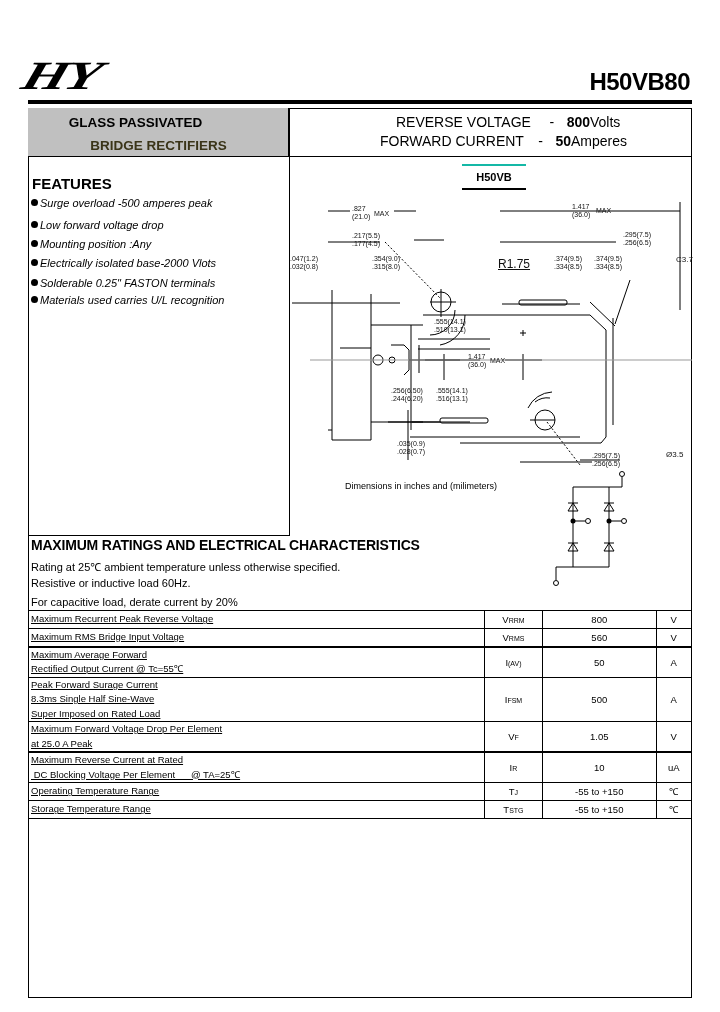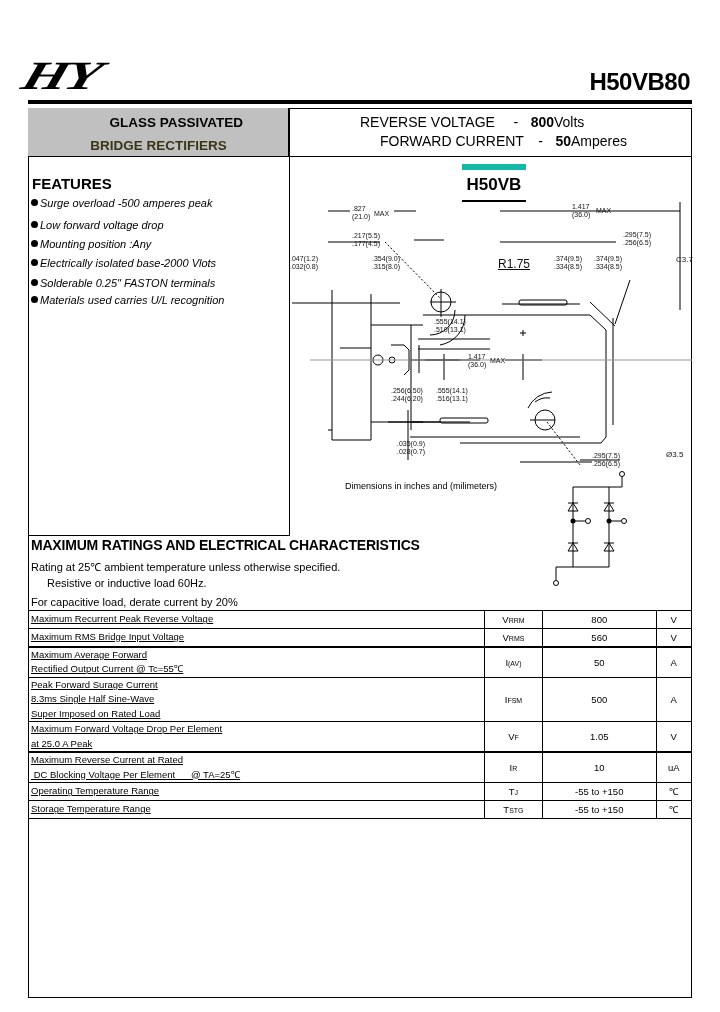--- a/index.html
+++ b/index.html
@@ -9,34 +9,34 @@
   .logo { left:30px; top:56px; font-family:"Liberation Serif", serif; font-style:italic;
           font-weight:bold; font-size:40px; letter-spacing:-2px; transform:skewX(-18deg) scaleX(1.45);
           transform-origin:left top; line-height:40px; }
   .partno { right:30px; top:68px; font-size:24px; font-weight:bold; letter-spacing:-0.5px; }
   .rule { left:28px; top:100px; width:664px; height:4px; background:#000; }
 
   .frame { left:28px; top:108px; width:664px; height:890px; border:1px solid #000; box-sizing:border-box; }
   .topbox-left { left:28px; top:108px; width:261px; height:49px; background:#c0c0c0;
                  border-right:1px solid #000; border-bottom:1px solid #000; box-sizing:border-box; }
   .topbox-right-line { left:289px; top:156px; width:403px; height:1px; background:#000; }
-  .title1 { left:28px; top:115px; width:215px; text-align:right; font-size:13.5px; font-weight:bold; }
+  .title1 { left:28px; top:115px; width:215px; text-align:center; font-size:13.5px; font-weight:bold; }
   .title2 { left:28px; top:138px; width:261px; text-align:center; font-size:13.5px; font-weight:bold; color:#3a3418; }
   .spec { font-size:14px; }
   .spec b { font-weight:bold; }
 
   .vdivider { left:289px; top:108px; width:1px; height:428px; background:#000; }
   .hdivider { left:28px; top:535px; width:261px; height:1px; background:#000; }
 
   .features-h { left:32px; top:175px; font-size:15px; font-weight:bold; }
   .feat { left:31px; font-size:11px;font-style:italic; }
   .feat .dot { display:inline-block; width:7px; height:7px; border-radius:50%; background:#000; margin-right:2px; vertical-align:1px; }
 
-  .pkg-title { left:462px; top:164px; width:64px; text-align:center; font-size:17px; font-weight:bold;
-               border-top:6px solid #14b8a6; border-bottom:2px solid #000; padding:5px 0; }
+  .pkg-title { left:462px; top:164px; width:64px; text-align:center; font-size:11px; font-weight:bold;
+               border-top:2px solid #14b8a6; border-bottom:2px solid #000; padding:5px 0; }
 
   .dim { font-size:7px; line-height:8px; color:#111; }
   .dimcap { left:345px; top:481px; font-size:9px; }
 
   .mr-h { left:31px; top:537px; font-size:14px; font-weight:bold; letter-spacing:-0.2px; }
   .note { left:31px; font-size:11px; }
 
   table.chars { position:absolute; left:28px; top:610px; width:664px; border-collapse:collapse; font-size:9.5px; }
   table.chars td, table.chars th { border:1px solid #000; padding:0 2px; }
   table.chars th { font-weight:normal; height:17px; }
@@ -54,21 +54,21 @@
 <div class="abs logo">HY</div>
 <div class="abs partno">H50VB80</div>
 <div class="abs rule"></div>
 
 <div class="abs frame"></div>
 <div class="abs topbox-left"></div>
 <div class="abs title1">GLASS PASSIVATED</div>
 <div class="abs title2">BRIDGE RECTIFIERS</div>
 <div class="abs topbox-right-line"></div>
 
-<div class="abs spec" style="left:360px; top:114px;">
+<div class="abs spec" style="left:396px; top:114px;">
   <span>REVERSE VOLTAGE</span>
   <span style="display:inline-block; width:22px; text-align:center; margin-left:6px;">-</span>
   <b>800</b><span>Volts</span>
 </div>
 <div class="abs spec" style="left:380px; top:133px;">
   <span>FORWARD CURRENT</span>
   <span style="display:inline-block; width:22px; text-align:center; margin-left:2px;">-</span>
   <b>50</b><span>Amperes</span>
 </div>
 
@@ -236,21 +236,21 @@
       <path d="M28 73 L23 81 L33 81 Z"></path>
     <line x1="59" y1="73" x2="69" y2="73"></line>
       <path d="M64 73 L59 81 L69 81 Z"></path>
   </g>
   <circle cx="28" cy="51" r="2.5" fill="#000"></circle>
   <circle cx="64" cy="51" r="2.5" fill="#000"></circle>
 </svg>
 
 <div class="abs mr-h">MAXIMUM RATINGS AND ELECTRICAL CHARACTERISTICS</div>
 <div class="abs note" style="top:559px;">Rating at 25℃ ambient temperature unless otherwise specified.</div>
-<div class="abs note" style="top:577px;margin-left:16px;">Resistive or inductive load 60Hz.</div>
+<div class="abs note" style="top:577px;">Resistive or inductive load 60Hz.</div>
 <div class="abs note" style="top:596px;">For capacitive load, derate current by 20%</div>
 
 <table class="chars">
   <tbody>
   <tr style="height:18px;">
     <td class="ch">
           <div>Maximum Recurrent Peak Reverse Voltage</div>
         </td>
     <td class="sy"><span>V</span><span class="sym-sub">RRM</span></td>
     <td class="va">800</td>

